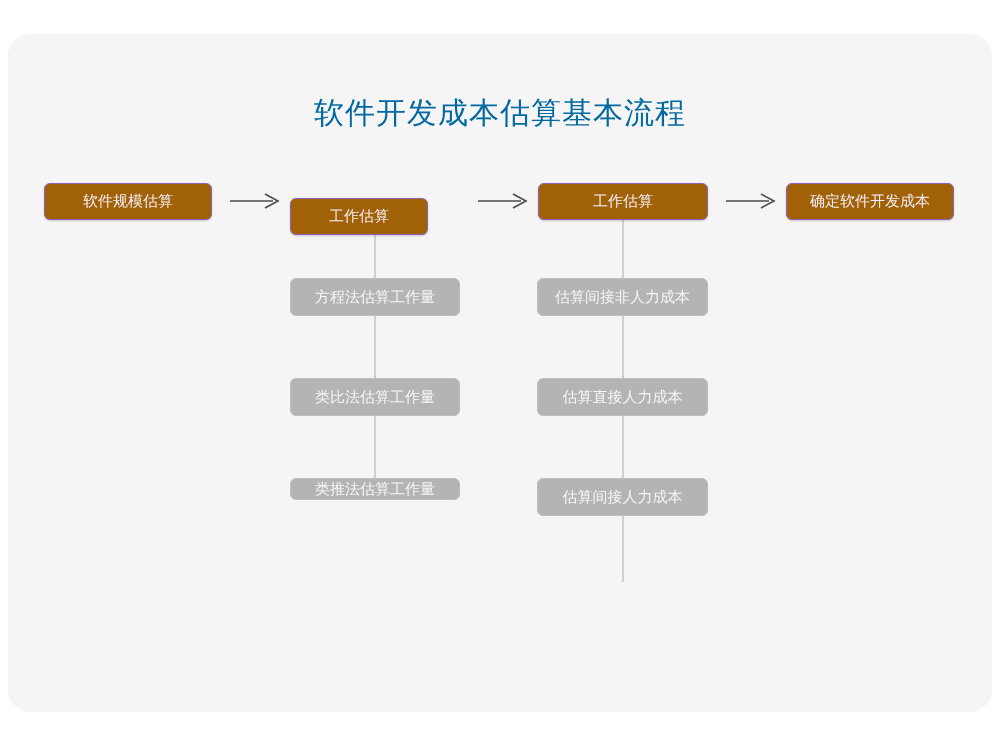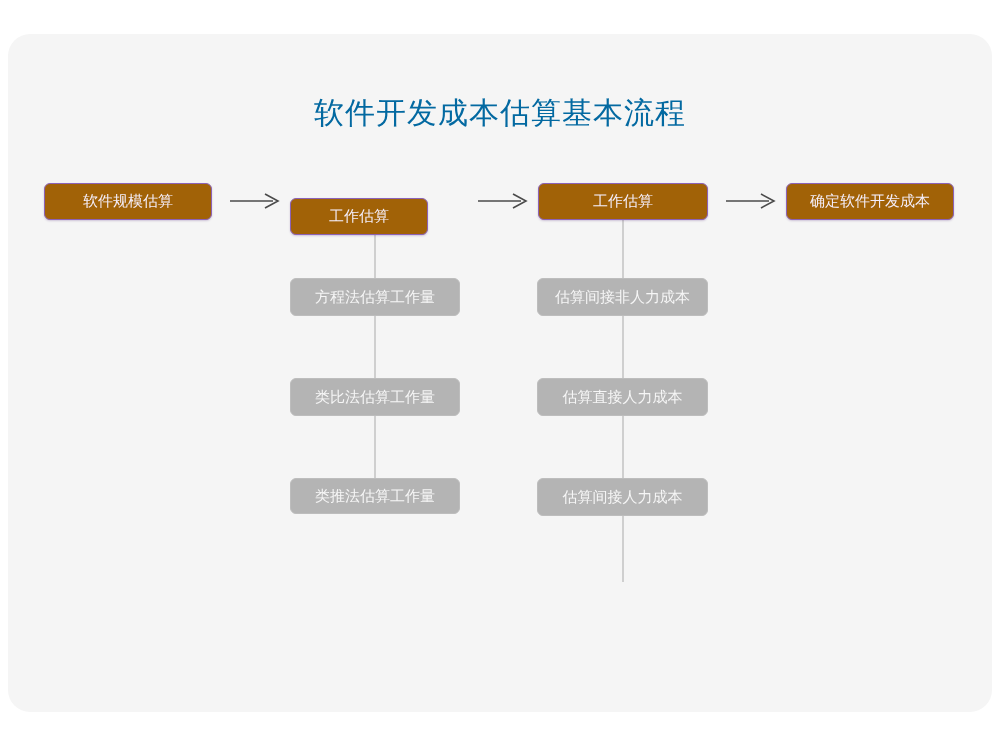--- a/index.html
+++ b/index.html
@@ -149,21 +149,21 @@
     </div>
 
     <div class="node secondary" style="left:290px; top:378px; width:170px; height:38px;">
       <span>类比法估算工作量</span>
     </div>
 
     <div class="node secondary" style="left:290px; top:278px; width:170px; height:38px;">
       <span>方程法估算工作量</span>
     </div>
 
-    <div class="node secondary" style="left:290px; top:478px; width:170px; height:36px;">
+    <div class="node secondary" style="left:290px; top:478px; width:170px; height:22px;">
       <span>类推法估算工作量</span>
     </div>
 
     <div class="node secondary" style="left:537px; top:278px; width:171px; height:38px;">
       <span>估算间接非人力成本</span>
     </div>
 
     <div class="node secondary" style="left:537px; top:378px; width:171px; height:38px;">
       <span>估算直接人力成本</span>
     </div>

